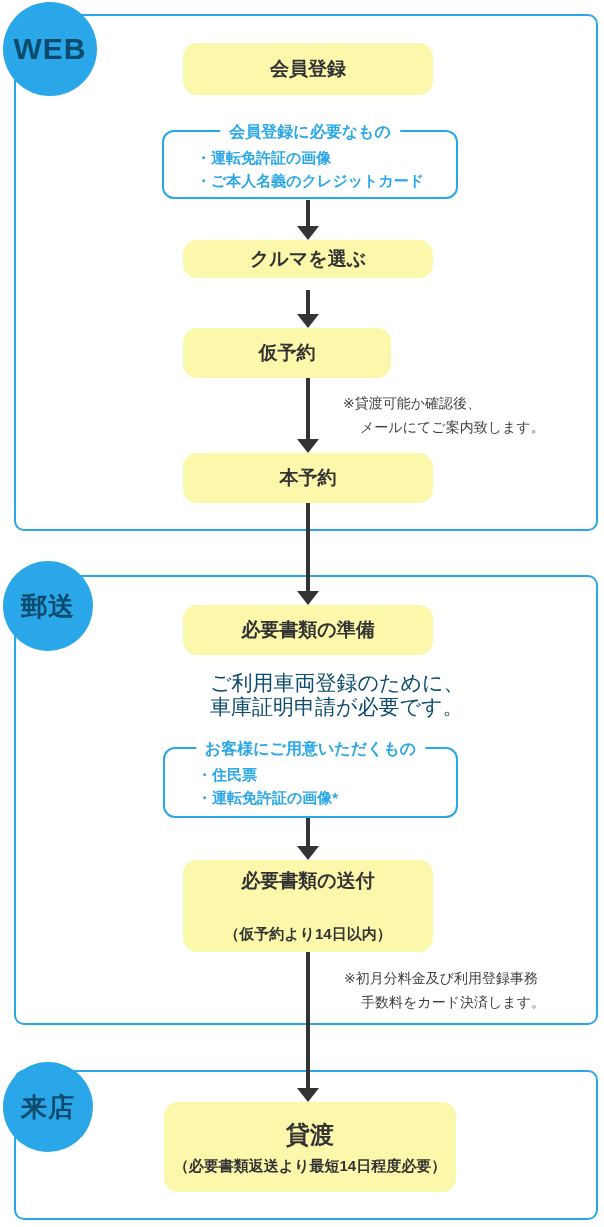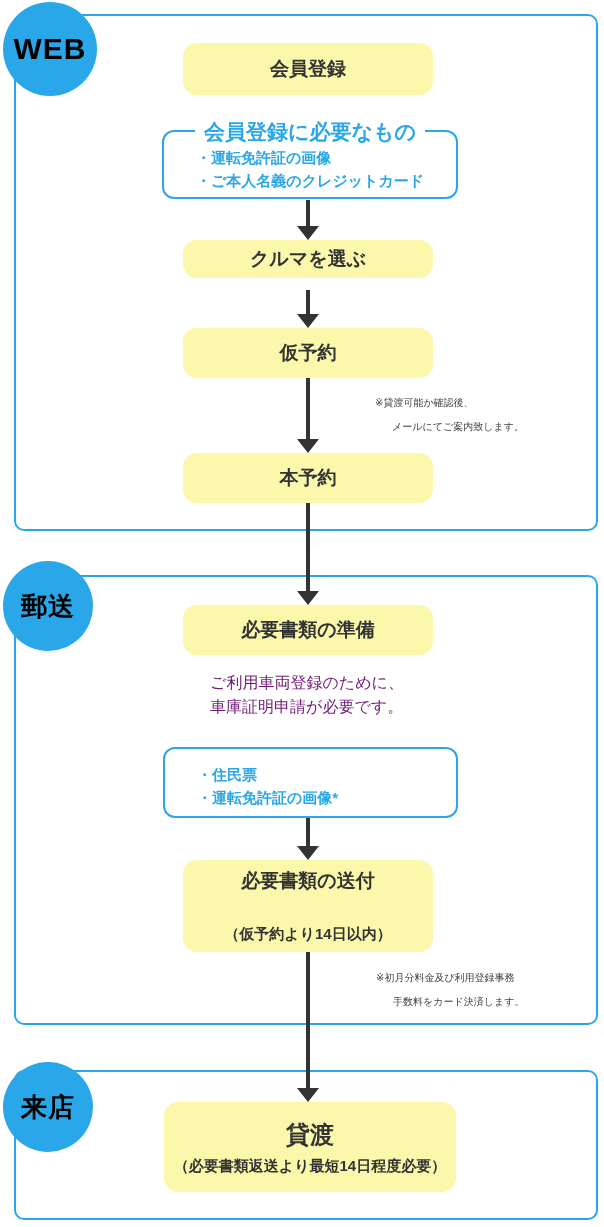--- a/index.html
+++ b/index.html
@@ -17,53 +17,53 @@
   
   .section{
     position:absolute;left:14px;width:584px;
     border:2px solid var(--blue);border-radius:10px;background:#ffffff;z-index:1;
   }
   #sec-web{top:14px;height:517px;}
   #sec-mail{top:575px;height:450px;}
   #sec-visit{top:1070px;height:150px;}
   
   .badge{
-    position:absolute;border-radius:50%;background:var(--blue);color:#000000;
+    position:absolute;border-radius:50%;background:var(--blue);color:#0c4a6e;
     display:flex;align-items:center;justify-content:center;font-weight:700;z-index:6;
     letter-spacing:1px;
   }
   #badge-web{left:3px;top:2px;width:94px;height:94px;font-size:30px;}
   #badge-mail{left:3px;top:561px;width:90px;height:90px;font-size:26px;}
   #badge-visit{left:3px;top:1062px;width:90px;height:90px;font-size:26px;}
   
   .step{
     position:absolute;background:var(--yellow);border-radius:14px;color:var(--ink);
     display:flex;flex-direction:column;align-items:center;justify-content:center;
     text-align:center;font-weight:700;z-index:2;
   }
   .step .label{font-size:19px;}
   .step .sublabel{font-size:15px;margin-top:7px;}
   #step-register{left:183px;top:43px;width:250px;height:52px;}
   #step-choose{left:183px;top:240px;width:250px;height:38px;}
-  #step-temp{left:183px;top:328px;width:250px;height:50px;justify-content:center;}
+  #step-temp{left:183px;top:328px;width:208px;height:50px;justify-content:center;}
   #step-final{left:183px;top:453px;width:250px;height:50px;}
   #step-prepare{left:183px;top:605px;width:250px;height:50px;}
   #step-send{left:183px;top:860px;width:250px;height:92px;gap:24px;}
   #step-handover{left:164px;top:1102px;width:292px;height:90px;}
   #step-handover .label{font-size:24px;}
   #step-handover .sublabel{font-size:15px;margin-top:6px;}
   
   .callout{
     position:absolute;border:2px solid var(--blue);border-radius:12px;background:#ffffff;z-index:2;
   }
   #callout-register{left:162px;top:130px;width:296px;height:69px;}
   #callout-prepare{left:163px;top:747px;width:295px;height:71px;}
   .callout-title{
     position:absolute;top:0;left:50%;transform:translate(-50%,-50%);
-    background:#ffffff;padding:0 9px;color:var(--blue);font-weight:700;font-size:21px;
+    background:#ffffff;padding:0 9px;color:var(--blue);font-weight:700;font-size:16px;
     white-space:nowrap;line-height:1.2;
   }
   .callout-items{
     margin:14px 0 0 32px;color:var(--blue);font-weight:700;font-size:15px;line-height:23px;
     list-style:none;
   }
   
   .arrow{position:absolute;left:297px;width:22px;z-index:5;}
   .arrow .shaft{position:absolute;left:9px;width:4px;top:0;bottom:12px;background:#333333;}
   .arrow .head{
@@ -71,26 +71,26 @@
     border-left:11px solid transparent;border-right:11px solid transparent;
     border-top:14px solid #333333;
   }
   #arrow-1{top:200px;height:40px;}
   #arrow-2{top:290px;height:38px;}
   #arrow-3{top:378px;height:75px;}
   #arrow-4{top:503px;height:102px;}
   #arrow-5{top:818px;height:42px;}
   #arrow-6{top:952px;height:150px;}
   
-  .note{position:absolute;color:var(--note);font-size:10px;line-height:24px;z-index:3;margin-left:32px;}
+  .note{position:absolute;color:var(--note);font-size:14px;line-height:24px;z-index:3;}
   .note .line2{margin-left:17px;}
   #note-temp{left:343px;top:391px;}
   #note-send{left:344px;top:966px;}
   
-  .para{position:absolute;left:210px;top:671px;color:#701a75;font-size:16px;line-height:24px;z-index:2;}
+  .para{position:absolute;left:210px;top:671px;color:#0c4a6e;font-size:21px;line-height:24px;z-index:2;}
 </style>
 </head>
 <body>
 
 <div class="stage">
 
   <div class="section" id="sec-web"></div>
   <div class="section" id="sec-mail"></div>
   <div class="section" id="sec-visit"></div>
 
@@ -150,20 +150,21 @@
   <div class="step" id="step-prepare">
     <span class="label">必要書類の準備</span>
   </div>
 
   <div class="para" id="para-garage">
     <div>ご利用車両登録のために、</div>
     <div>車庫証明申請が必要です。</div>
   </div>
 
   <div class="callout" id="callout-prepare">
+    <span class="callout-title">お客様にご用意いただくもの</span>
     <ul class="callout-items">
       <li>・住民票</li>
       <li>・運転免許証の画像*</li>
     </ul>
   </div>
 
   <div class="arrow" id="arrow-5">
     <span class="shaft"></span>
     <span class="head"></span>
   </div>

